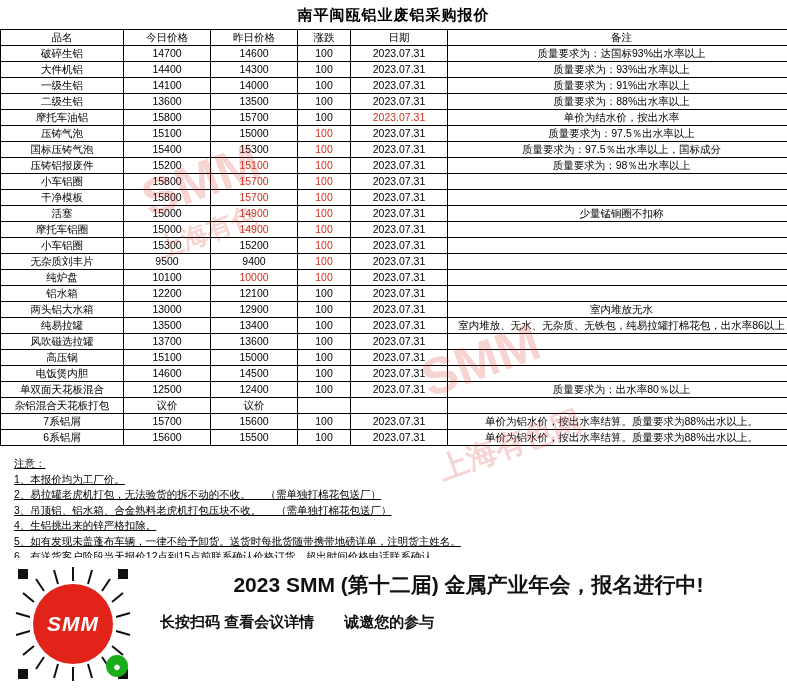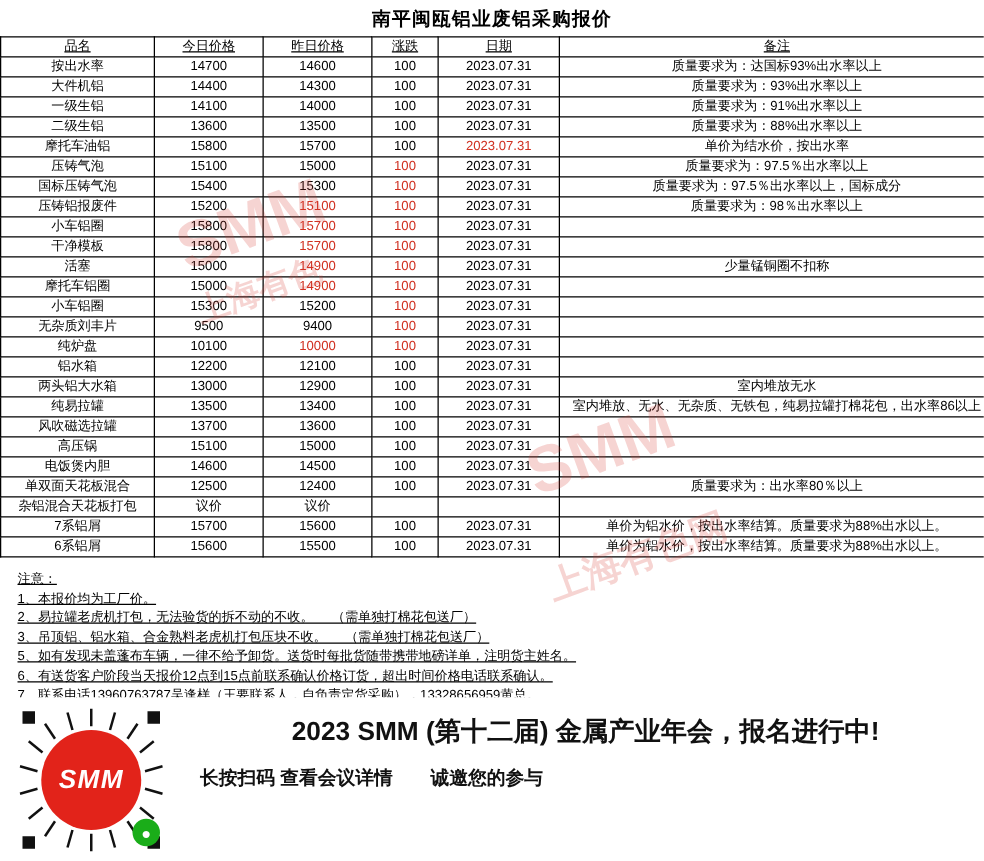--- a/index.html
+++ b/index.html
@@ -28,21 +28,21 @@
   table.price th, table.price td{
     border:1px solid #000;
     font-size:10.5px;
     text-align:center;
     height:15px;
     line-height:13px;
     padding:0 2px;
     overflow:hidden;
     white-space:nowrap;
   }
-  table.price th{font-weight:normal;text-decoration:underline;}
+  table.price th{font-weight:normal;}
   .c0{width:118px;}
   .c1{width:82px;}
   .c2{width:82px;}
   .c3{width:48px;}
   .c4{width:92px;}
   .c5{width:343px;}
   .red{color:#d03020;}
   .notes{
     margin:10px 0 0 14px;
     font-size:10.5px;
@@ -121,21 +121,21 @@
         <th class="c0">品名</th>
         <th class="c1">今日价格</th>
         <th class="c2">昨日价格</th>
         <th class="c3">涨跌</th>
         <th class="c4">日期</th>
         <th class="c5">备注</th>
       </tr>
     </thead>
     <tbody id="price-body">
         <tr>
-          <td class="c0">按出水率</td>
+          <td class="c0">破碎生铝</td>
           <td class="c1">14700</td>
           <td class="c2">14600</td>
           <td class="c3">100</td>
           <td class="c4">2023.07.31</td>
           <td class="c5">质量要求为：达国标93%出水率以上</td>
         </tr>
         <tr>
           <td class="c0">大件机铝</td>
           <td class="c1">14400</td>
           <td class="c2">14300</td>
@@ -328,20 +328,21 @@
           <td class="c5">单价为铝水价，按出水率结算。质量要求为88%出水以上。</td>
         </tr>
       </tbody>
   </table>
 
   <div class="notes">
     <span class="n">注意：</span>
     <span class="n">1、本报价均为工厂价。</span>
     <span class="n">2、易拉罐老虎机打包，无法验货的拆不动的不收。     （需单独打棉花包送厂）</span>
     <span class="n">3、吊顶铝、铝水箱、合金熟料老虎机打包压块不收。     （需单独打棉花包送厂）</span>
+    <span class="n">4、生铝挑出来的锌严格扣除。</span>
     <span class="n">5、如有发现未盖蓬布车辆，一律不给予卸货。送货时每批货随带携带地磅详单，注明货主姓名。</span>
     <span class="n">6、有送货客户阶段当天报价12点到15点前联系确认价格订货，超出时间价格电话联系确认。</span>
     <span class="n">7、联系电话13960763787吴逢样（王要联系人，自负责定货采购），13328656959黄总。</span>
     <span class="n">8、双方互利共赢，一切以质取胜，杜绝商业陷阱！</span>
   </div>
 
   <div class="wm wm1">SMM</div>
   <div class="wm wm3">上海有色</div>
   <div class="wm wm2">SMM</div>
   <div class="wm wm5">上海有色网</div>

